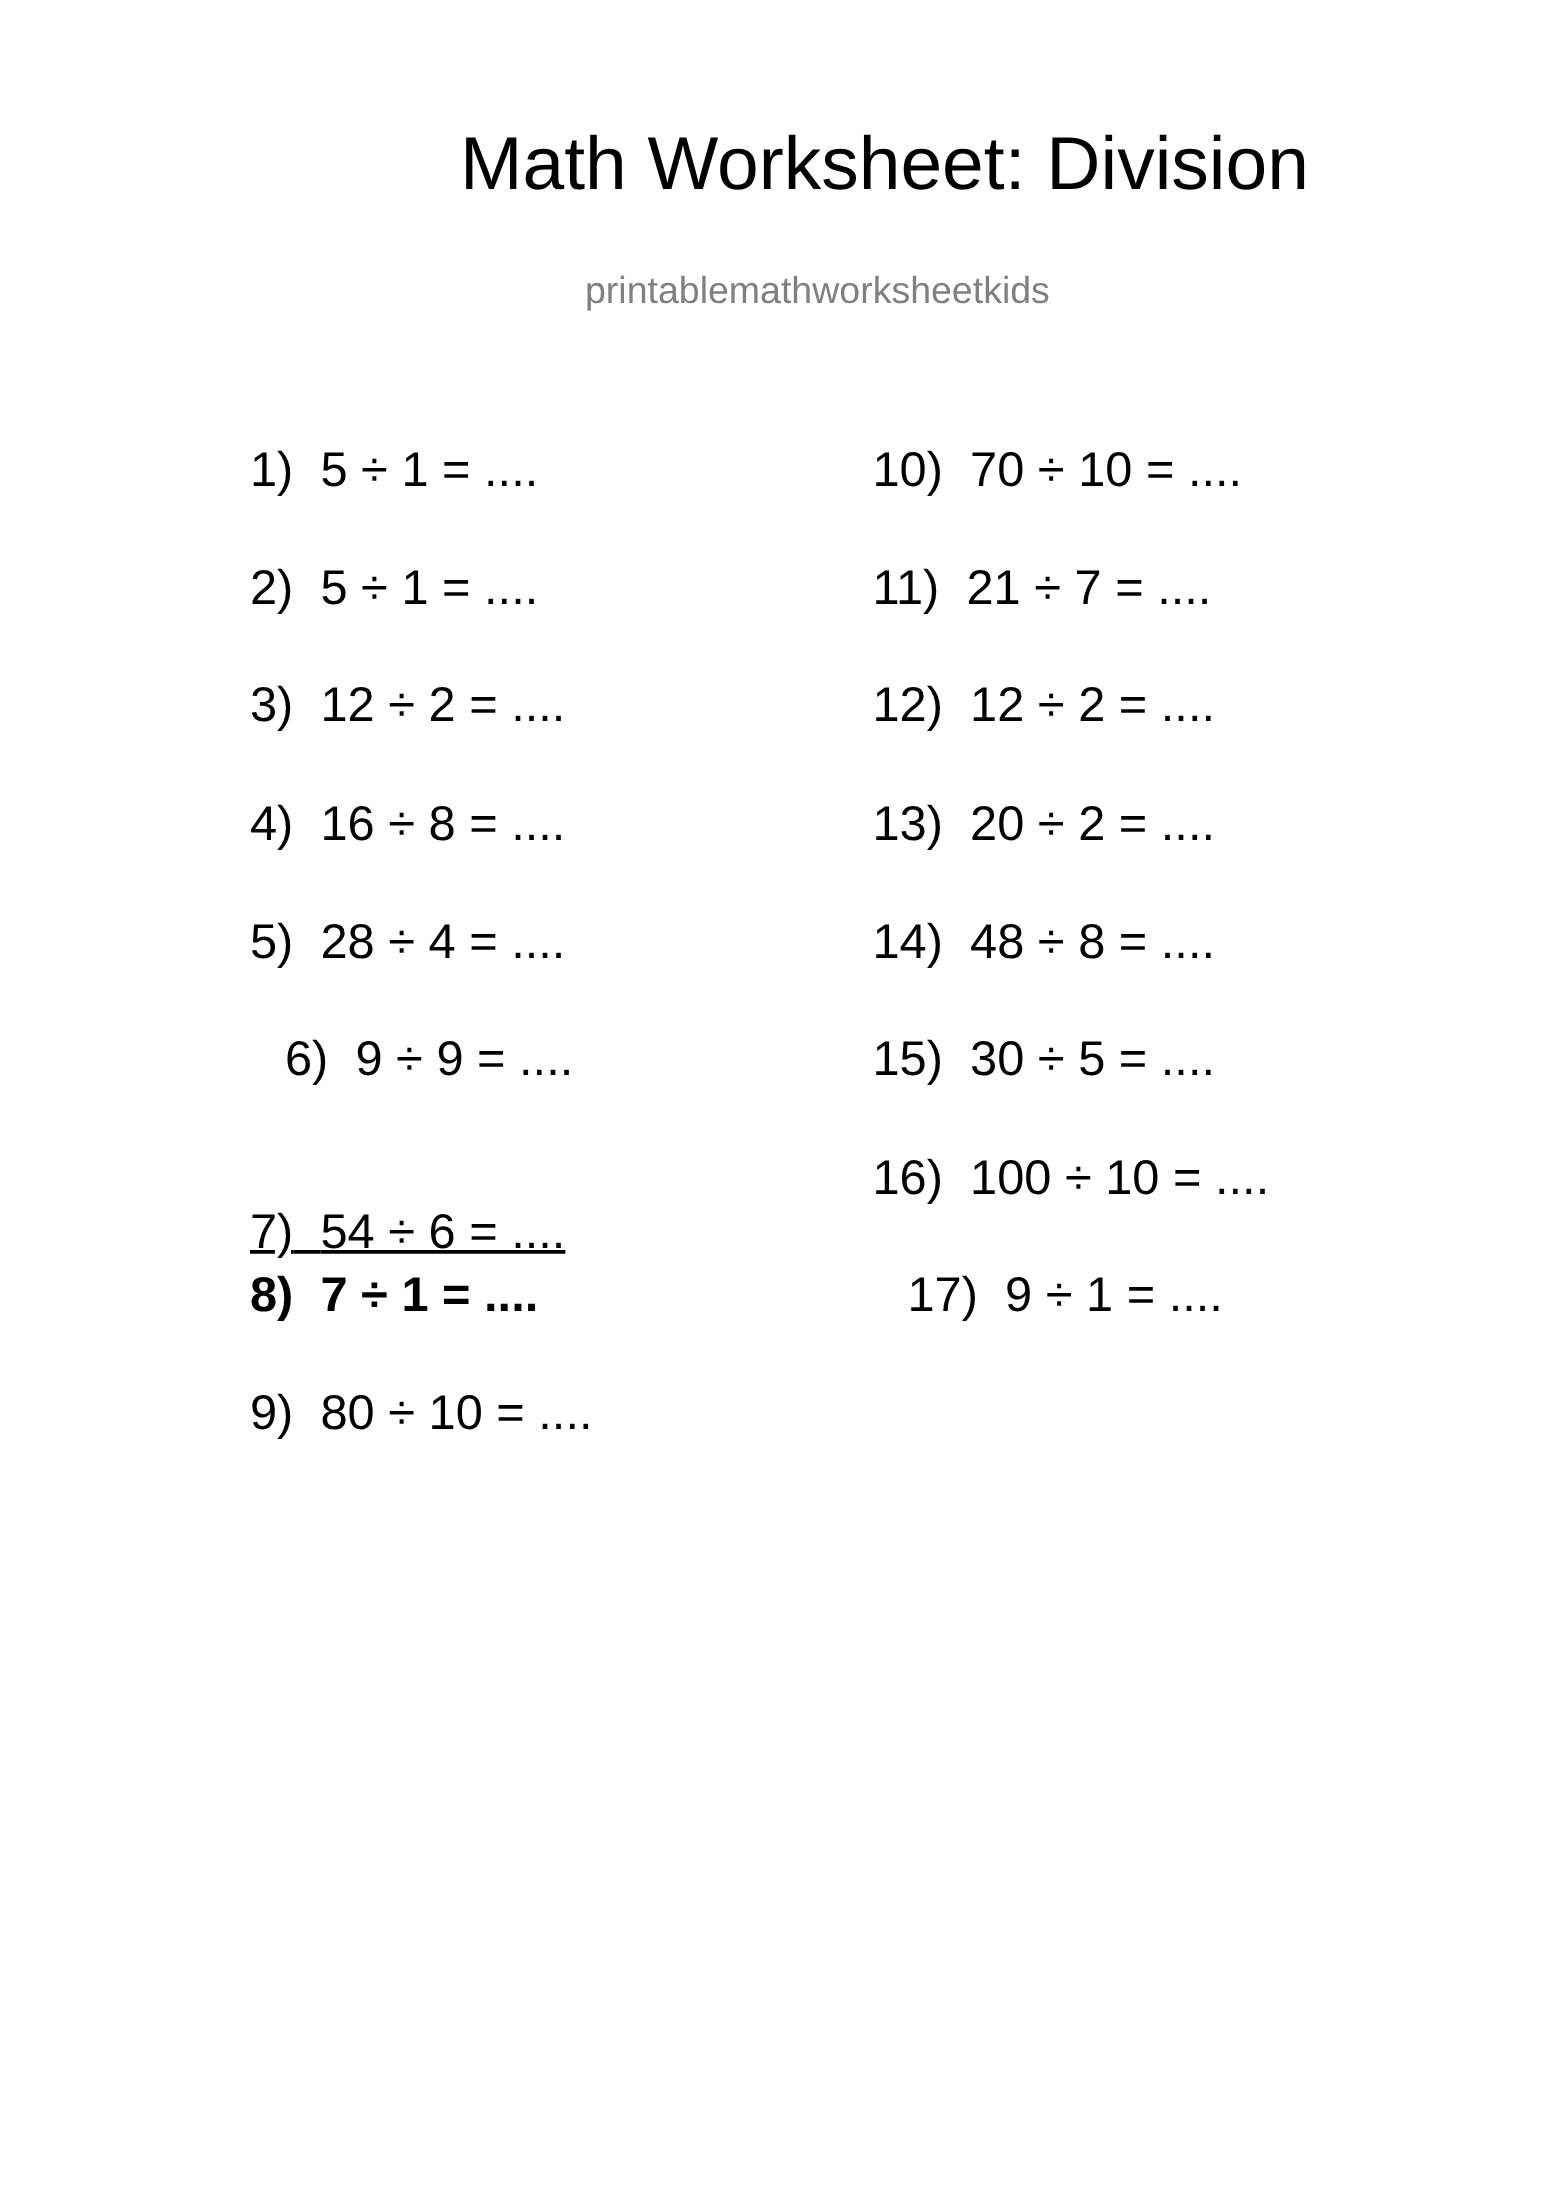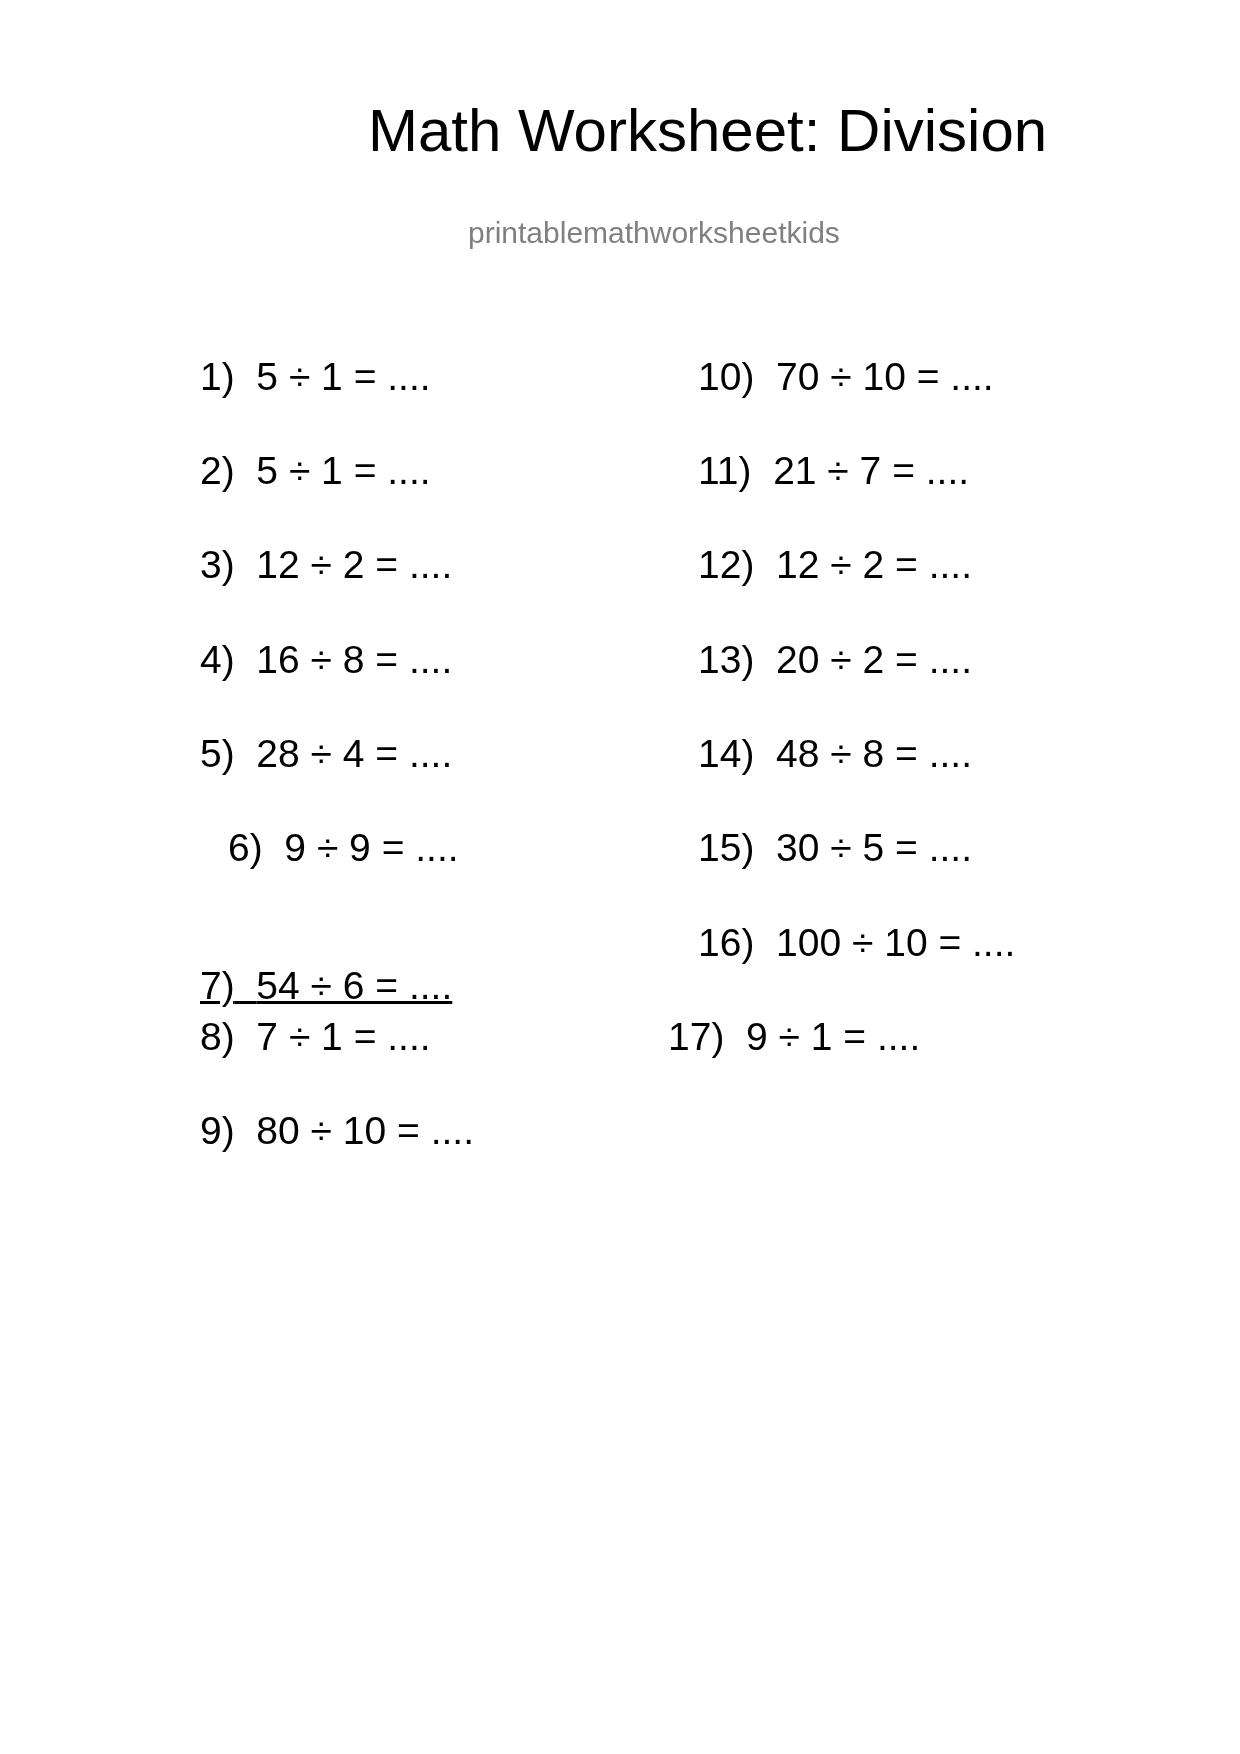--- a/index.html
+++ b/index.html
@@ -51,27 +51,27 @@
   <div class="subtitle">printablemathworksheetkids</div>
 
   <div>
     <div class="problem" style="left:200px; top:351px;"><span class="num">1)</span>  <span>5 ÷ 1 = ....</span></div>
     <div class="problem" style="left:200px; top:445px;"><span class="num">2)</span>  <span>5 ÷ 1 = ....</span></div>
     <div class="problem" style="left:200px; top:539px;"><span class="num">3)</span>  <span>12 ÷ 2 = ....</span></div>
     <div class="problem" style="left:200px; top:634px;"><span class="num">4)</span>  <span>16 ÷ 8 = ....</span></div>
     <div class="problem" style="left:200px; top:728px;"><span class="num">5)</span>  <span>28 ÷ 4 = ....</span></div>
     <div class="problem" style="left:200px; top:822px;margin-left:28px;"><span class="num">6)</span>  <span>9 ÷ 9 = ....</span></div>
     <div class="problem" style="left:200px; top:960px;text-decoration:underline;"><span class="num">7)</span>  <span>54 ÷ 6 = ....</span></div>
-    <div class="problem" style="left:200px; top:1011px;"><span class="num">8)</span>  <span>7 ÷ 1 = ....</span></div>
+    <div class="problem" style="left:200px; top:1011px;font-weight:bold;"><span class="num">8)</span>  <span>7 ÷ 1 = ....</span></div>
     <div class="problem" style="left:200px; top:1105px;"><span class="num">9)</span>  <span>80 ÷ 10 = ....</span></div>
   </div>
 
   <div>
     <div class="problem" style="left:698px; top:351px;"><span class="num">10)</span>  <span>70 ÷ 10 = ....</span></div>
     <div class="problem" style="left:698px; top:445px;"><span class="num">11)</span>  <span>21 ÷ 7 = ....</span></div>
     <div class="problem" style="left:698px; top:539px;"><span class="num">12)</span>  <span>12 ÷ 2 = ....</span></div>
     <div class="problem" style="left:698px; top:634px;"><span class="num">13)</span>  <span>20 ÷ 2 = ....</span></div>
     <div class="problem" style="left:698px; top:728px;"><span class="num">14)</span>  <span>48 ÷ 8 = ....</span></div>
     <div class="problem" style="left:698px; top:822px;"><span class="num">15)</span>  <span>30 ÷ 5 = ....</span></div>
     <div class="problem" style="left:698px; top:917px;"><span class="num">16)</span>  <span>100 ÷ 10 = ....</span></div>
-    <div class="problem" style="left:668px; top:1011px;"><span class="num">17)</span>  <span>9 ÷ 1 = ....</span></div>
+    <div class="problem" style="left:726px; top:1011px;"><span class="num">17)</span>  <span>9 ÷ 1 = ....</span></div>
   </div>
 </div>
 
 </body></html>

